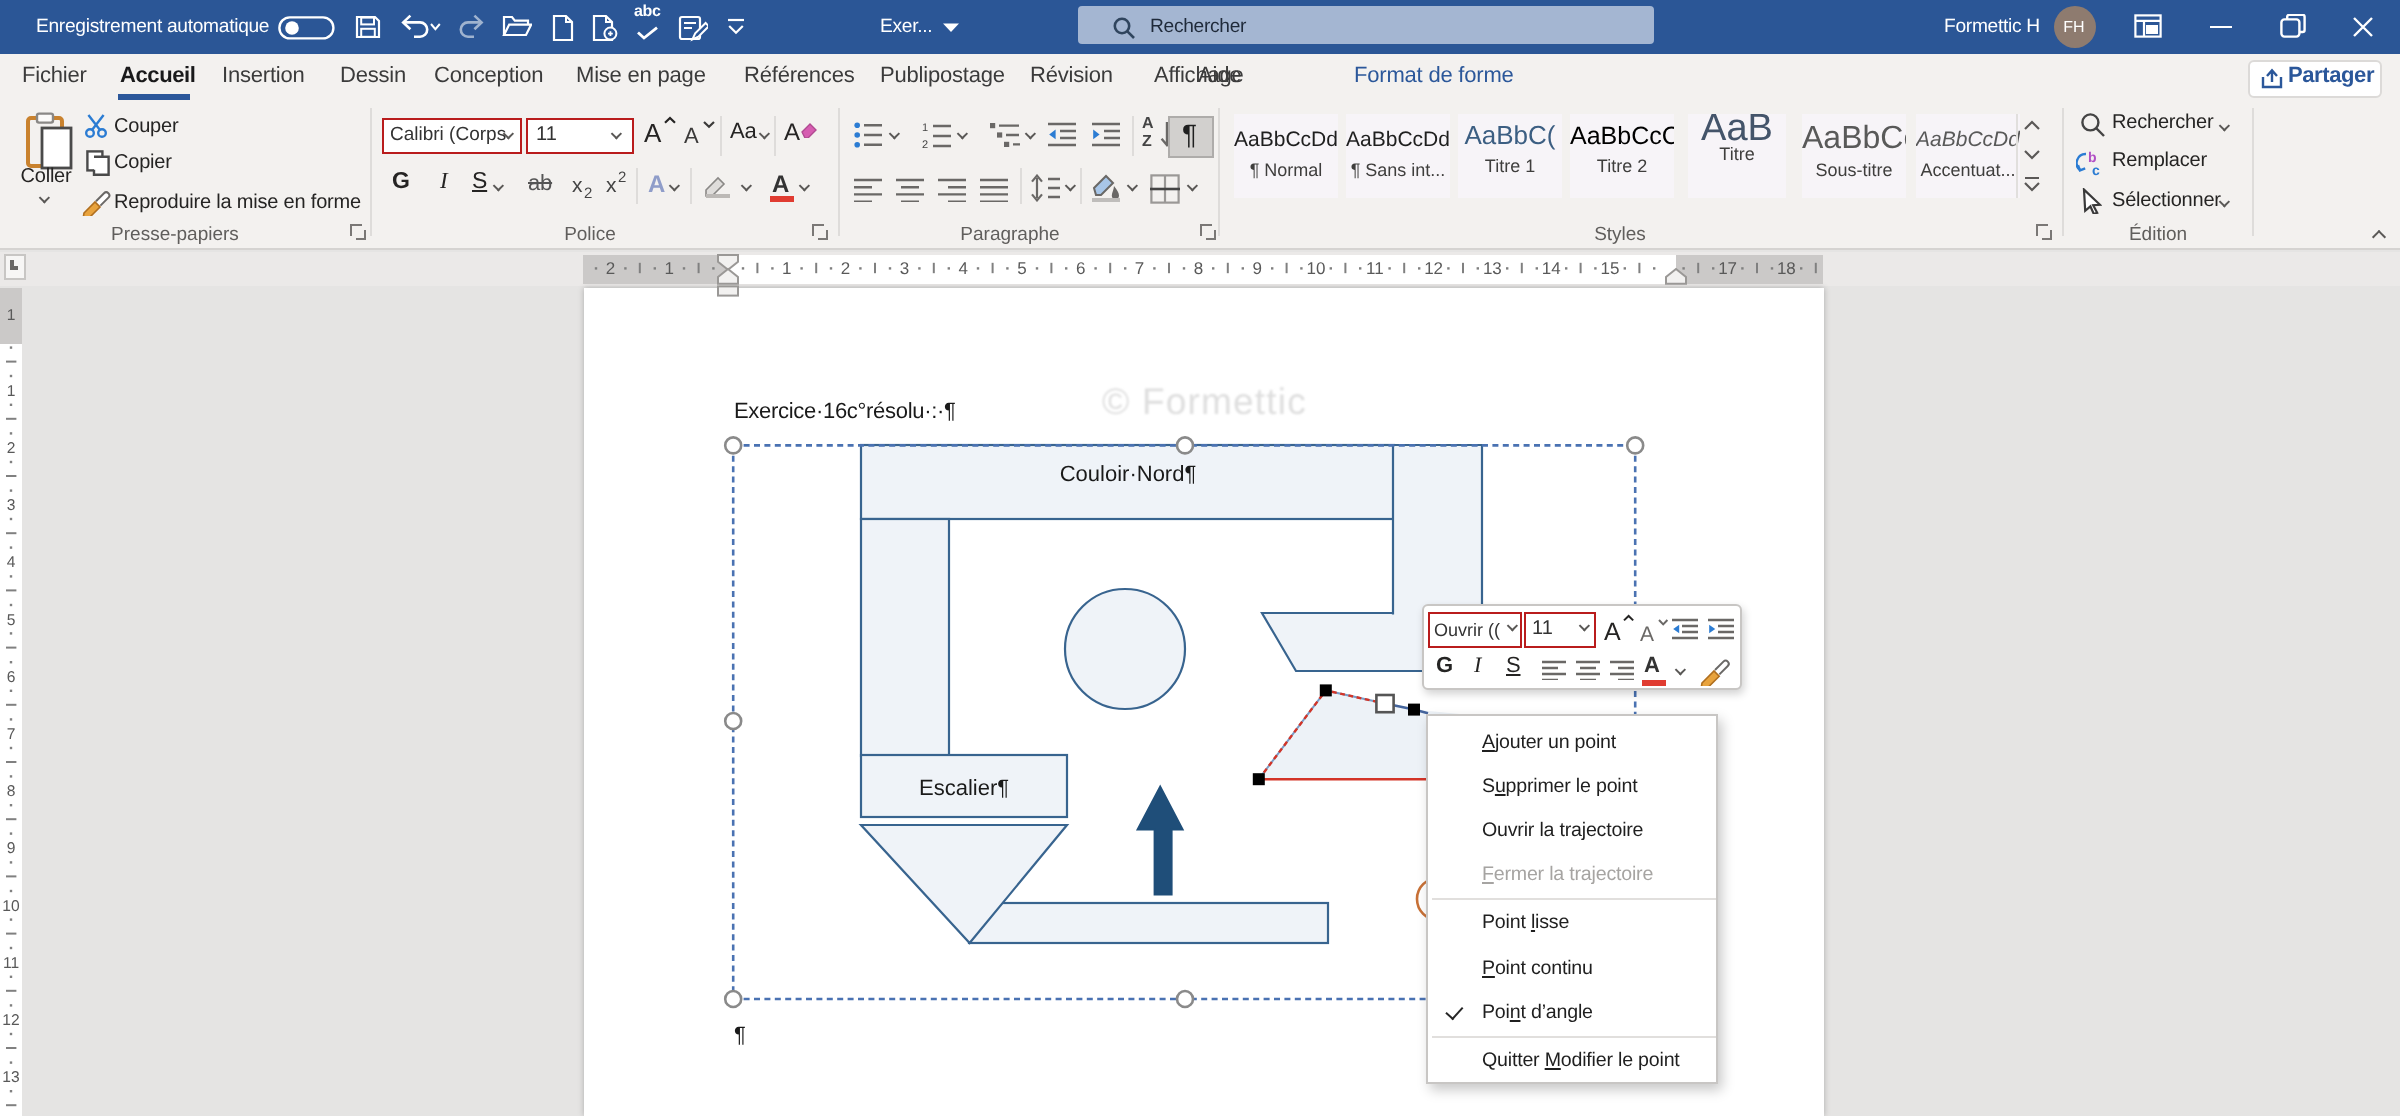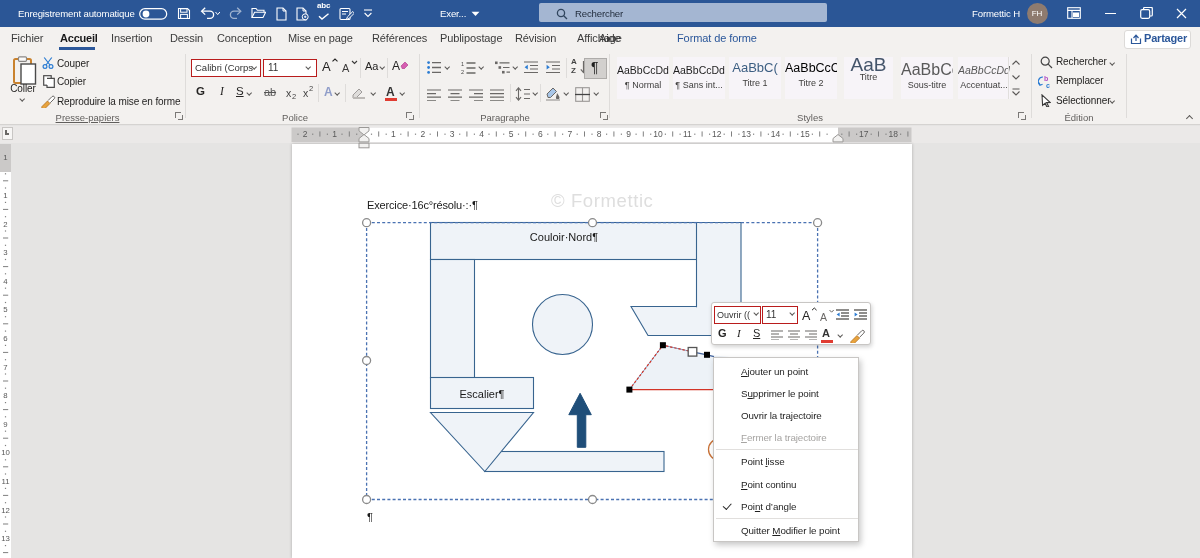--- a/index.html
+++ b/index.html
@@ -163,21 +163,21 @@
  <svg class="icn" style="left:43px;top:25px;" width="12" height="13" viewBox="0 0 12 13">
    <rect x="0.7" y="0.7" width="7.5" height="9.5" fill="#fff" stroke="#4a4a4a" stroke-width="1.2"></rect>
    <path d="M4 3.4 h7.3 v9 h-7.3 v-2.5" fill="#fff" stroke="#4a4a4a" stroke-width="1.2"></path>
  </svg>
  <div class="rtxt" style="left:57px;top:25.5px;">Copier</div>
  <svg class="icn" style="left:41px;top:44px;" width="15" height="14" viewBox="0 0 15 14">
    <path d="M1 12.5 l5.5 -5.5 2.5 2.5 -5.5 5.5 -3 0.5 z" fill="#e8a33d" stroke="#b06f1f" stroke-width="0.8"></path>
    <path d="M7 6.6 l4 -4 a1.5 1.5 0 0 1 2.2 2.2 l-4 4" fill="#fff" stroke="#6a6866" stroke-width="1"></path>
  </svg>
  <div class="rtxt" style="left:57px;top:45.5px;">Reproduire la mise en forme</div>
- <div class="glabel" style="left:40px;width:95px;text-decoration:underline;">Presse-papiers</div>
+ <div class="glabel" style="left:40px;width:95px;">Presse-papiers</div>
  <div class="launch" style="left:175px;top:62px;"></div>
 
  <div class="selbox" style="left:191px;top:9px;width:70px;height:18px;line-height:16px;padding-left:3px;font-size:9.5px;">Calibri (Corps</div>
  <div class="chev" style="left:252px;top:14.5px;"></div>
  <div class="selbox" style="left:263px;top:9px;width:54px;height:18px;line-height:16px;padding-left:4px;">11</div>
  <div class="chev" style="left:306px;top:14.5px;"></div>
  <svg class="icn" style="left:322px;top:8px;" width="17" height="15" viewBox="0 0 17 15">
    <text x="0" y="13" font-size="13" fill="#252423" font-family="Liberation Sans">A</text>
    <path d="M10.5 3.4 L13 1 L15.5 3.4" fill="none" stroke="#252423" stroke-width="1.1"></path>
  </svg>

